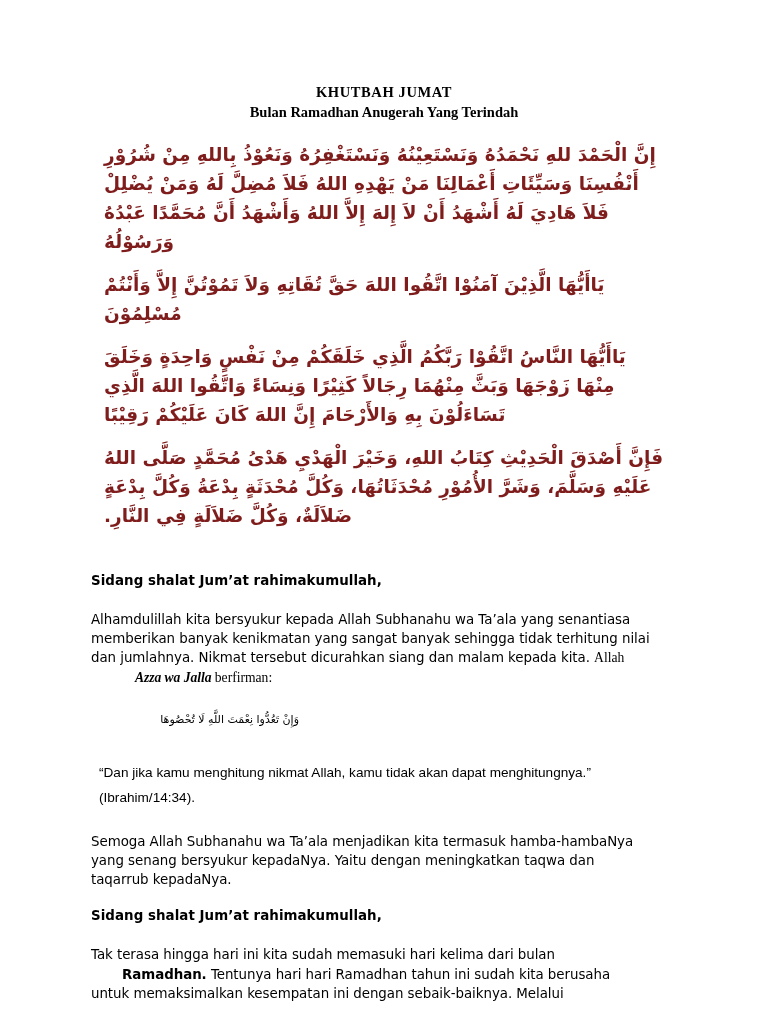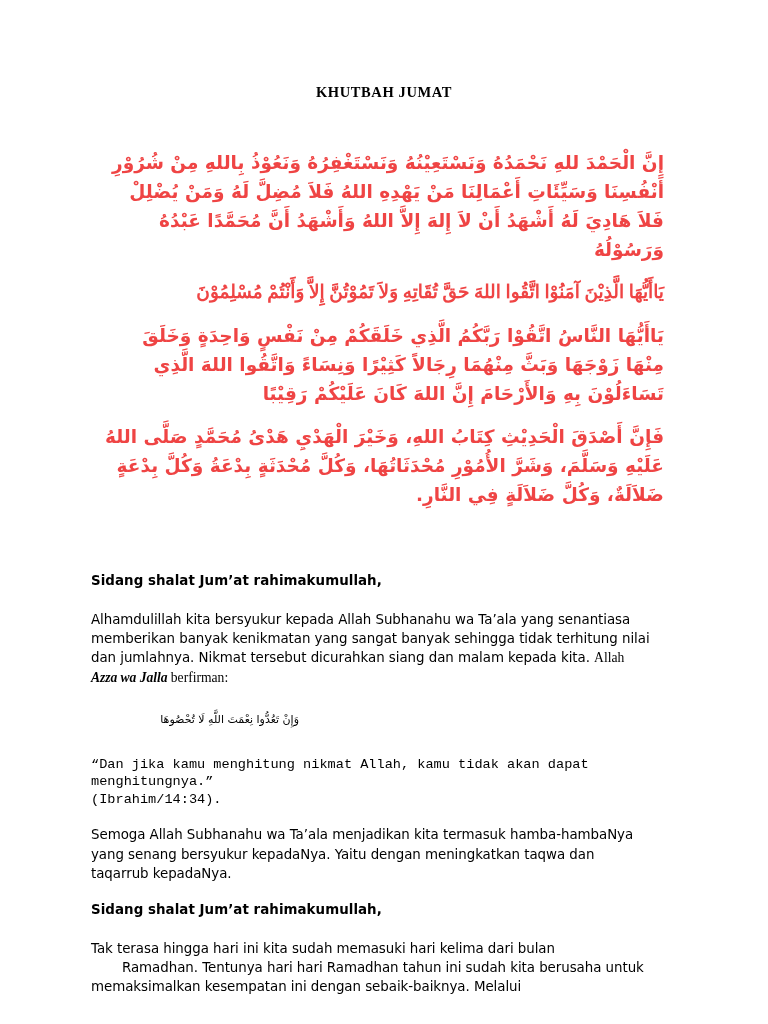--- a/index.html
+++ b/index.html
@@ -51,32 +51,31 @@
 
   
   .arabic-zone {
     position: absolute;
     left: 104px;
     top: 140px;
     width: 560px;
   }
   .arabic-block {
     direction: rtl;
-    text-align: right;
+    text-align: left;
     font-family: "DejaVu Sans", sans-serif;
     font-weight: bold;
     font-size: 18.5px;
     line-height: 29px;
-    color: #ef4444;
-    margin: 8px 0 14px 0;
+    color: #7f1d1d;
+    margin: 0 0 14px 0;
     unicode-bidi: bidi-override;
   }
   .arabic-block.single {
     margin-bottom: 14px;
-    font-family: Liberation Serif, serif;
   }
   .arabic-block.ahzab {
     margin-bottom: 16px;
   }
   .arabic-block.hadith {
     margin-bottom: 0;
   }
 
   
   .body-zone {
@@ -107,50 +106,52 @@
   .serif-inline {
     font-family: "Liberation Serif", serif;
     font-size: 13.6px;
     letter-spacing: 0;
   }
   .serif-italic {
     font-family: "Liberation Serif", serif;
     font-style: italic;
     font-weight: bold;
     font-size: 13.6px;
+    margin-left: 44px;
   }
 
   .arabic-small {
     direction: rtl;
     text-align: right;
     font-family: "DejaVu Sans", sans-serif;
     font-size: 11px;
     line-height: 16px;
     margin: 8px;
     width: 200px;
     unicode-bidi: bidi-override;
   }
   .quote-serif {
-    font-family: Liberation Mono, monospace;
+    font-family: Liberation Sans, sans-serif;
     font-size: 13.6px;
     line-height: 17.5px;
-    margin: 0;
+    margin: 8px;
   }
   .bold-inline {
-    font-weight: normal;
+    font-weight: bold;
     margin-left: 31px;
   }
 </style>
 </head>
 <body>
 
 <div class="page">
 
   <div class="title-block">
     <div class="doc-title">KHUTBAH  JUMAT</div>
+    <div class="doc-subtitle">Bulan Ramadhan Anugerah Yang Terindah</div>
   </div>
 
   <div class="arabic-zone">
 
     <div class="arabic-block">إِنَّ الْحَمْدَ للهِ نَحْمَدُهُ وَنَسْتَعِيْنُهُ وَنَسْتَغْفِرُهُ وَنَعُوْذُ بِاللهِ مِنْ شُرُوْرِ أَنْفُسِنَا وَسَيِّئَاتِ أَعْمَالِنَا مَنْ يَهْدِهِ اللهُ فَلاَ مُضِلَّ لَهُ وَمَنْ يُضْلِلْ فَلاَ هَادِيَ لَهُ أَشْهَدُ أَنْ لاَ إِلهَ إِلاَّ اللهُ وَأَشْهَدُ أَنَّ مُحَمَّدًا عَبْدُهُ وَرَسُوْلُهُ</div>
 
     <div class="arabic-block single">يَاأَيُّهَا الَّذِيْنَ آمَنُوْا اتَّقُوا اللهَ حَقَّ تُقَاتِهِ وَلاَ تَمُوْتُنَّ إِلاَّ وَأَنْتُمْ مُسْلِمُوْنَ</div>
 
     <div class="arabic-block">يَاأَيُّهَا النَّاسُ اتَّقُوْا رَبَّكُمُ الَّذِي خَلَقَكُمْ مِنْ نَفْسٍ وَاحِدَةٍ وَخَلَقَ مِنْهَا زَوْجَهَا وَبَثَّ مِنْهُمَا رِجَالاً كَثِيْرًا وَنِسَاءً وَاتَّقُوا اللهَ الَّذِي تَسَاءَلُوْنَ بِهِ وَالأَرْحَامَ إِنَّ اللهَ كَانَ عَلَيْكُمْ رَقِيْبًا</div>
 

